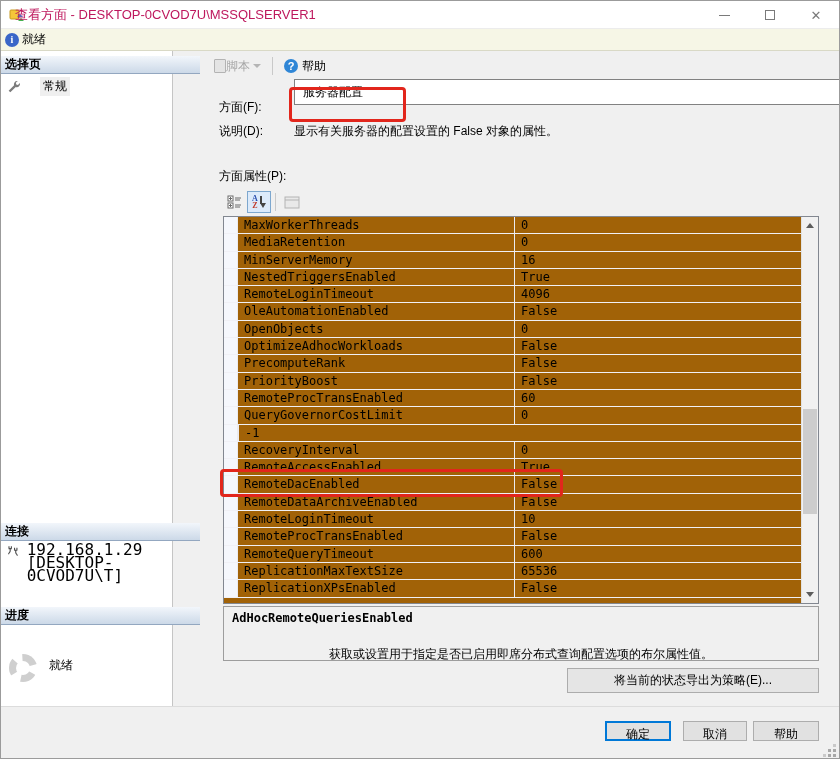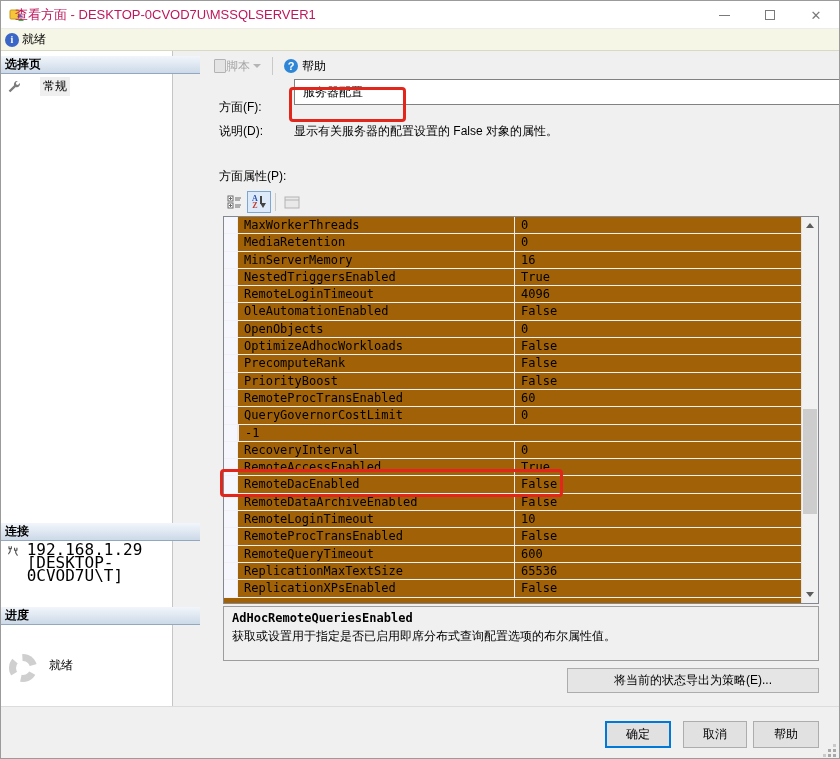--- a/index.html
+++ b/index.html
@@ -79,26 +79,26 @@
   .scroll-thumb { position:absolute; left:1px; width:14px; top:192px; height:105px; background:#cdcdcd; }
 
   
   .annotation { position:absolute; border:3px solid #e2261c; border-radius:4px; pointer-events:none; }
   .ann-facet { left:288px; top:86px; width:117px; height:35px; }
   .ann-row { left:219px; top:468px; width:343px; height:28px; }
 
   
   .detail { position:absolute; left:222px; top:605px; width:596px; height:55px; background:#f0f0f0; border:1px solid #9d9d9d; padding:4px 8px; }
   .detail-title { font-family:"DejaVu Sans Mono", monospace; font-weight:bold; font-size:12px; }
-  .detail-text { margin-top:3px; }
+  .detail-text { margin-top:21px;text-align:center; }
 
   
   .export-btn { position:absolute; left:566px; top:667px; width:252px; height:25px; background:#e5e5e5; border:1px solid #acacac; font-size:12px; text-align:center; line-height:23px; }
   .footer { position:absolute; left:0; top:705px; width:100%; height:54px; background:#f0f0f0; border-top:1px solid #dcdcdc; }
-  .dlg-btn { position:absolute; top:14px; height:27px; background:#e1e1e1; border:1px solid #adadad; text-align:center; line-height:25px; font-size:12px; }
+  .dlg-btn { position:absolute; top:14px; height:20px; background:#e1e1e1; border:1px solid #adadad; text-align:center; line-height:25px; font-size:12px; }
   .btn-ok { left:604px; width:66px; border:2px solid #0078d7; line-height:23px; }
   .btn-cancel { left:682px; width:64px; }
   .btn-help { left:752px; width:66px; }
   .resize-grip { position:absolute; right:3px; bottom:3px; width:3px; height:3px; background:#a8a8a8;
       box-shadow:-5px 0 #a8a8a8, 0 -5px #a8a8a8, -10px 0 #c9c9c9, 0 -10px #c9c9c9, -5px -5px #a8a8a8; }
 </style>
 </head>
 <body>
 
 <div id="window">

